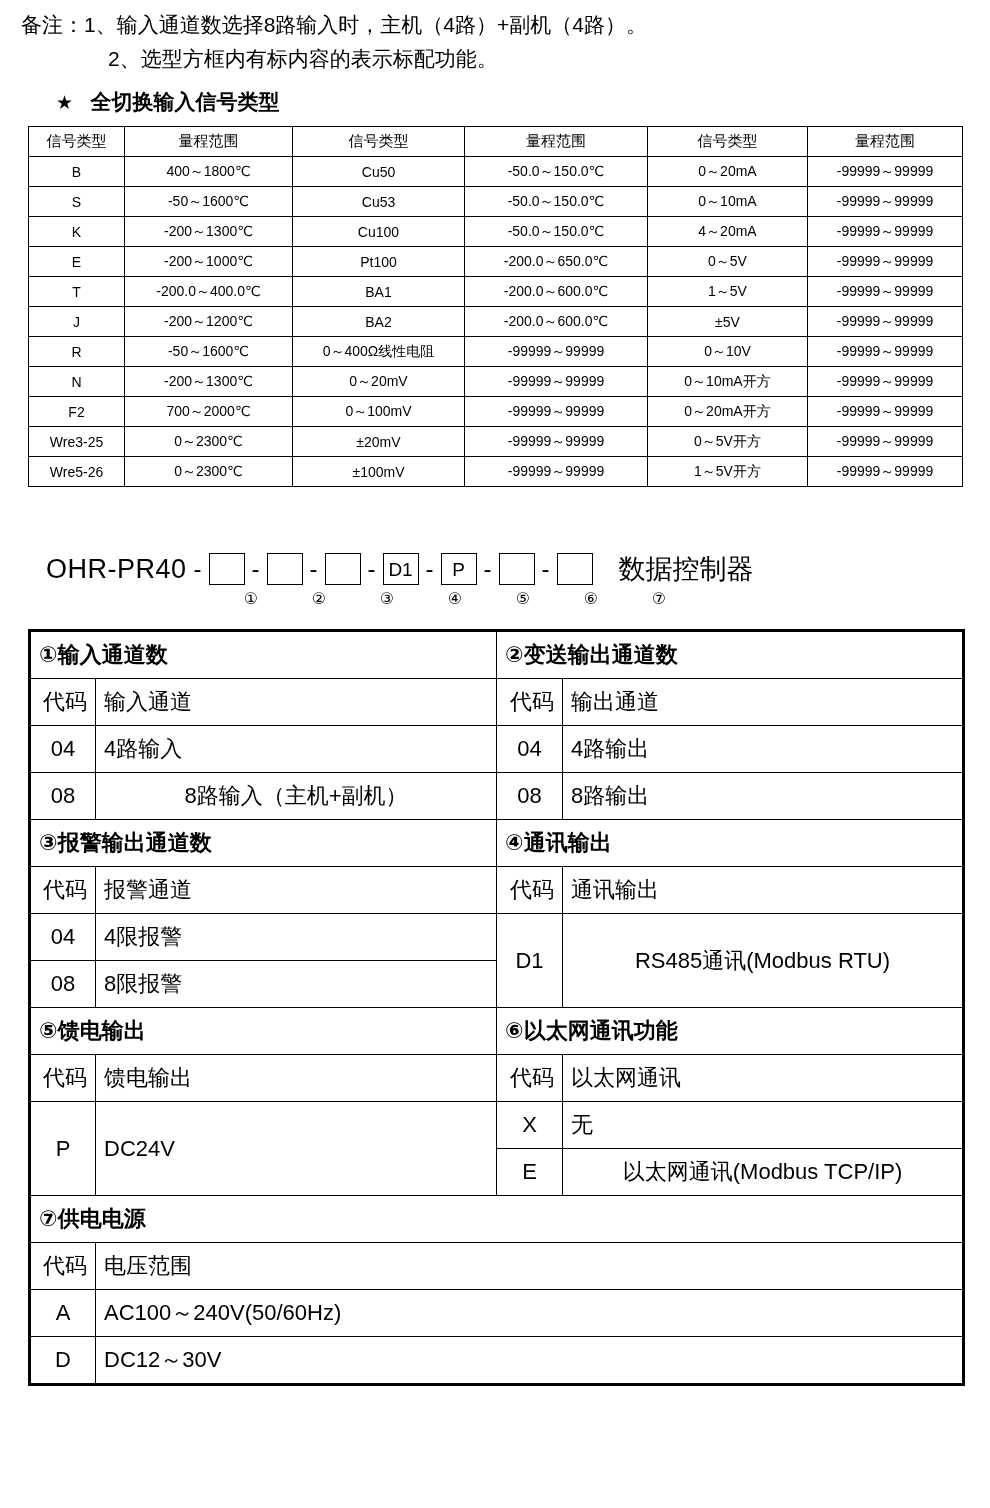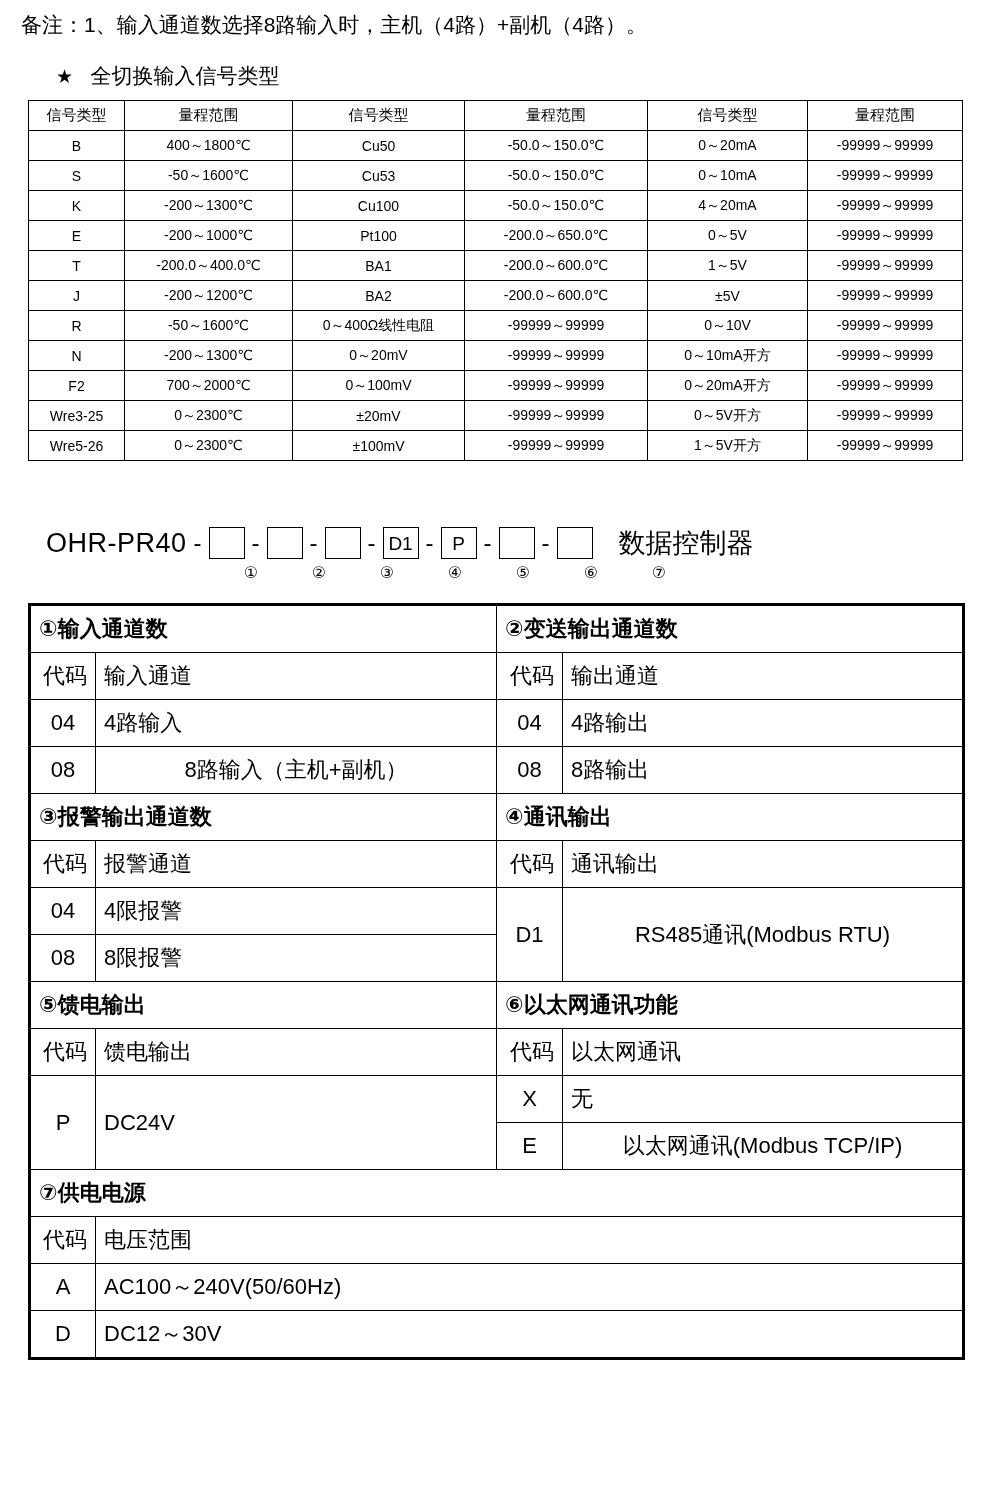--- a/index.html
+++ b/index.html
@@ -24,23 +24,23 @@
     font-size: 21px;
     line-height: 34px;
     white-space: nowrap;
   }
   .note-line.first { padding-left: 21px; }
   .note-line.second { padding-left: 108px; }
 
   
   .section-head {
     font-size: 21px;
-    font-weight: normal;
+    font-weight: bold;
     padding-left: 56px;
-    margin-top: 20px;
+    margin-top: 12px;
     margin-bottom: 10px;
     white-space: nowrap;
   }
   .star { font-size: 19px; }
 
   
   .signal-wrap {
     padding-left: 28px;
     padding-right: 28px;
   }
@@ -142,20 +142,21 @@
     font-size: 22px;
     padding: 3px 2px;
   }
   .nowrap { white-space: nowrap; text-align: center; }
 </style>
 </head>
 <body>
 
 <div class="notes">
   <div class="note-line first">备注：1、输入通道数选择8路输入时，主机（4路）+副机（4路）。</div>
+  <div class="note-line second">2、选型方框内有标内容的表示标配功能。</div>
 </div>
 
 <div class="section-head">
   <span class="star">★</span>
   &nbsp;
   <span>全切换输入信号类型</span>
 </div>
 
 <div class="signal-wrap">
   <table class="signal">

